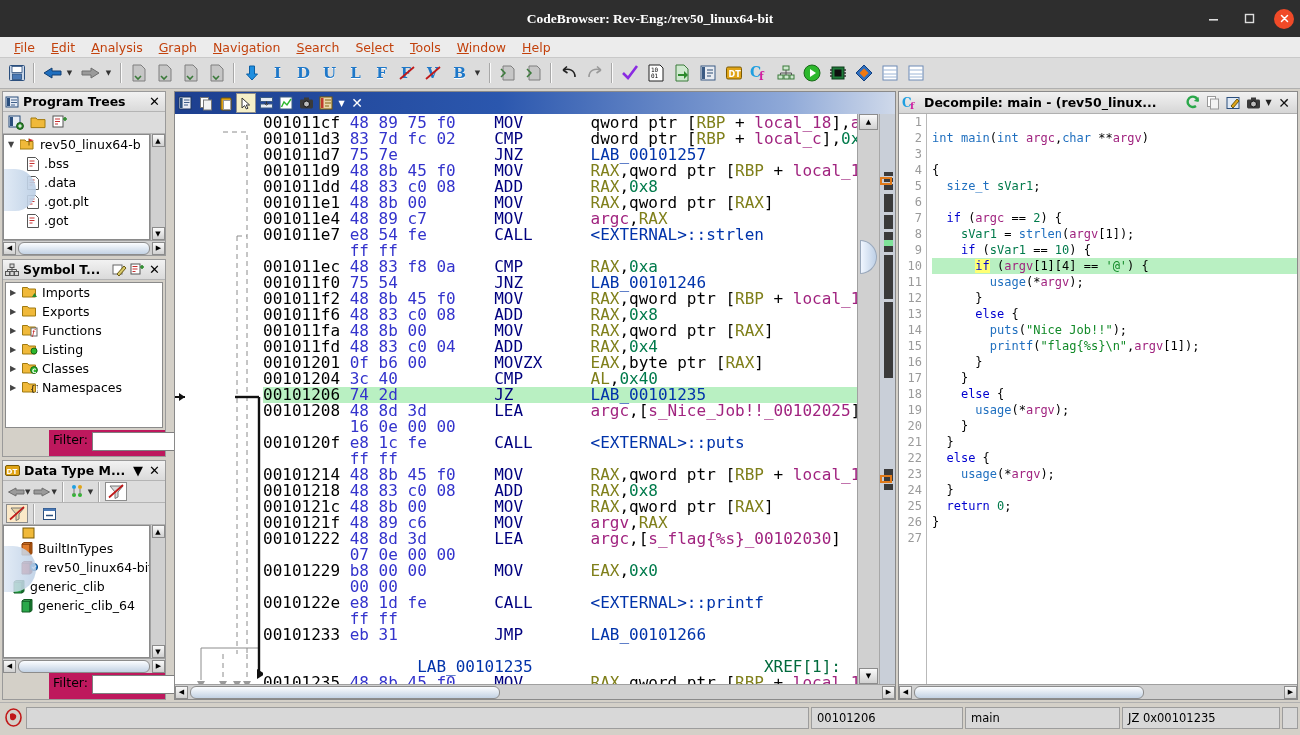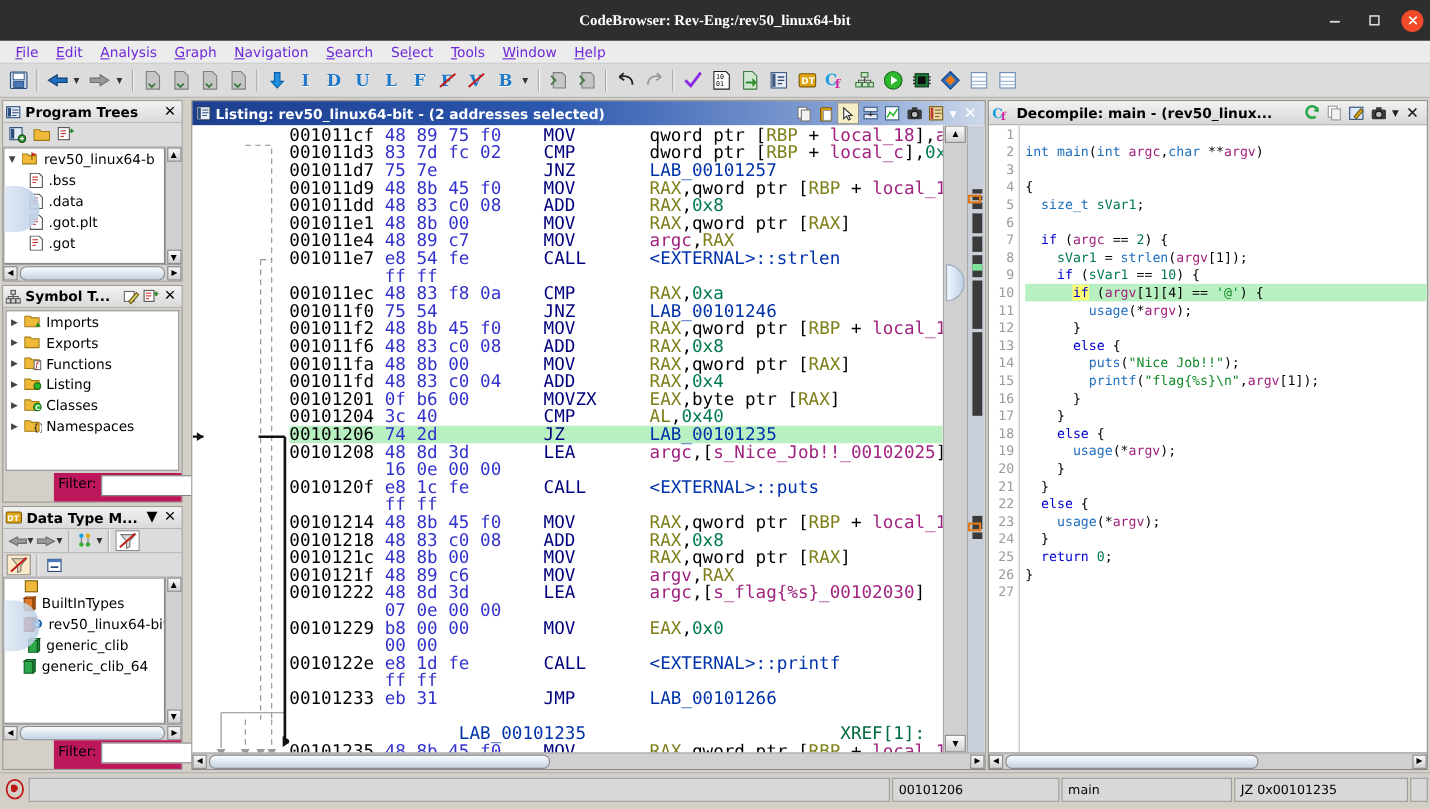--- a/index.html
+++ b/index.html
@@ -23,21 +23,21 @@
   }
   .wbtns { position: absolute; right: 6px; top: 0; height: 37px; display: flex; align-items: center; gap: 14px; }
   .wbtn { width: 22px; height: 22px; display:flex; align-items:center; justify-content:center; color:#ddd; font-size:13px; }
   .wbtn.close { background:#f04a28; border-radius:50%; width:20px; height:20px; color:#fff; font-size:12px; }
 
   
   #menubar {
     height: 21px; background: #ececec; display: flex; align-items: center;
     padding-left: 6px; border-bottom: 1px solid #c9c9c9;
   }
-  .menu-item { padding: 17px 8px; font-size: 12.5px; color: #6d28d9; font-family:"DejaVu Sans",sans-serif; }
+  .menu-item { padding: 17px 8px; font-size: 12.5px; color: #c2410c; font-family:"DejaVu Sans",sans-serif; }
   .menu-item u { text-decoration: underline; }
 
   
   #toolbar {
     height: 31px; background: #dcdcdc; display: flex; align-items: center;
     padding: 0 4px; border-bottom: 1px solid #b0b0b0; gap: 1px;
   }
   .tb { width: 25px; height: 25px; display: flex; align-items: center; justify-content: center; }
   .tb.sm { width: 15px; }
   .tbsep { width: 2px; height: 20px; border-left: 1px solid #a8a8a8; border-right: 1px solid #fafafa; margin: 0 3px; }
@@ -653,21 +653,21 @@
                 <svg width="20" height="14" viewBox="0 0 20 14">
                   <path d="M2 2 h8 v11 h-8 Z" fill="#d12a2a" stroke="#7a1010"></path>
                   <path d="M2 2 l2-1.5 h8 l-2 1.5 Z" fill="#e95f5f" stroke="#7a1010"></path>
                   <path d="M10 2 l2-1.5 v11 l-2 1.5 Z" fill="#9c1616" stroke="#7a1010"></path>
                   <circle cx="14" cy="6" r="3.6" fill="#1f78c8" stroke="#0b4a85"></circle>
                   <path d="M12.2 6 L13.6 7.5 L16 4.6" stroke="#fff" stroke-width="1.3" fill="none"></path>
                 </svg>
               </span>
             <span>rev50_linux64-bit</span>
           </div>
-          <div class="trow" style="padding-left:20px">
+          <div class="trow" style="padding-left:8px">
             <span class="ico">
                 <svg width="14" height="14" viewBox="0 0 14 14">
                   <path d="M2 2 h8 v11 h-8 Z" fill="#2aa84a" stroke="#105a22"></path>
                   <path d="M2 2 l2-1.5 h8 l-2 1.5 Z" fill="#5fcd79" stroke="#105a22"></path>
                   <path d="M10 2 l2-1.5 v11 l-2 1.5 Z" fill="#188233" stroke="#105a22"></path>
                 </svg>
               </span>
             <span>generic_clib</span>
           </div>
           <div class="trow" style="padding-left:16px">
@@ -709,21 +709,20 @@
 
   <div id="listingpanel">
     <div class="lhead">
       <span class="ico">
         <svg width="14" height="14" viewBox="0 0 14 14">
             <rect x="1" y="1" width="12" height="12" fill="#e8ecf2" stroke="#1b3560"></rect>
             <rect x="2" y="2" width="2.6" height="10" fill="#2b4f7d"></rect>
             <path d="M6 4 h5.5 M6 6.5 h5.5 M6 9 h4" stroke="#2b4f7d" stroke-width=".9"></path>
           </svg>
       </span>
-      <span class="lt">Listing:  rev50_linux64-bit - (2 addresses selected)</span>
       <span class="lhead-btn">
           <svg width="15" height="15" viewBox="0 0 15 15">
             <rect x="1.5" y="1.5" width="8" height="10" fill="#fff" stroke="#777"></rect>
             <rect x="4.5" y="4" width="8" height="10" fill="#f2f2f2" stroke="#777"></rect>
           </svg>
         </span>
       <span class="lhead-btn">
           <svg width="15" height="15" viewBox="0 0 15 15">
             <rect x="2" y="2" width="10" height="12" rx="1" fill="#e0a417" stroke="#7a5a05"></rect>
             <rect x="4.5" y="4.5" width="7" height="9" fill="#fff" stroke="#999"></rect>

